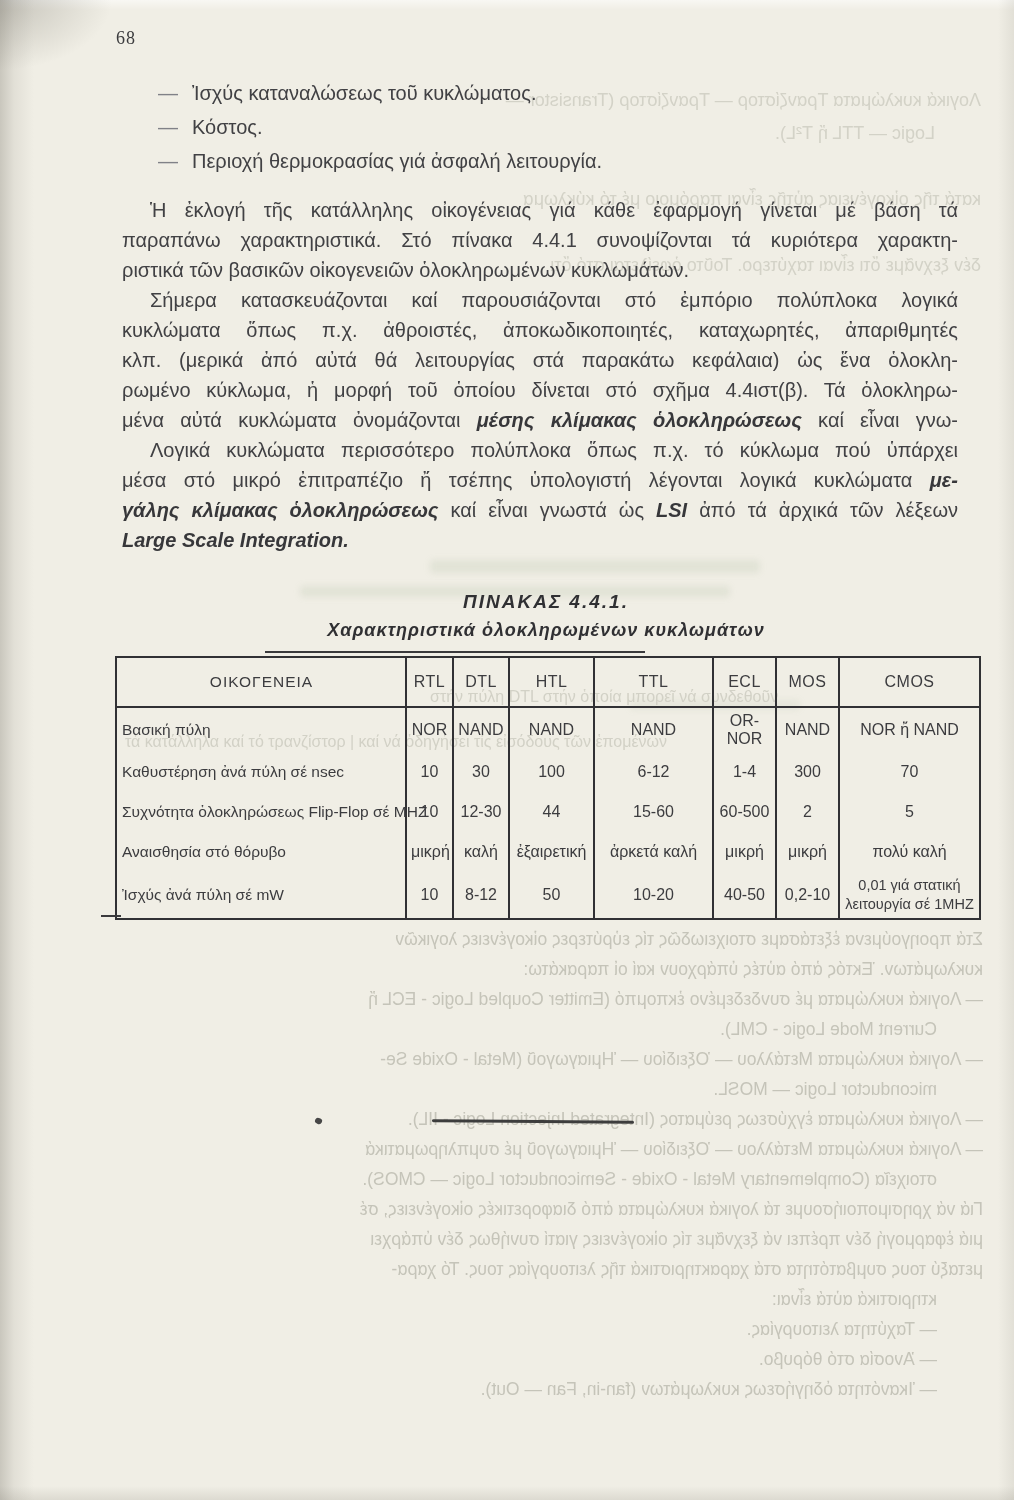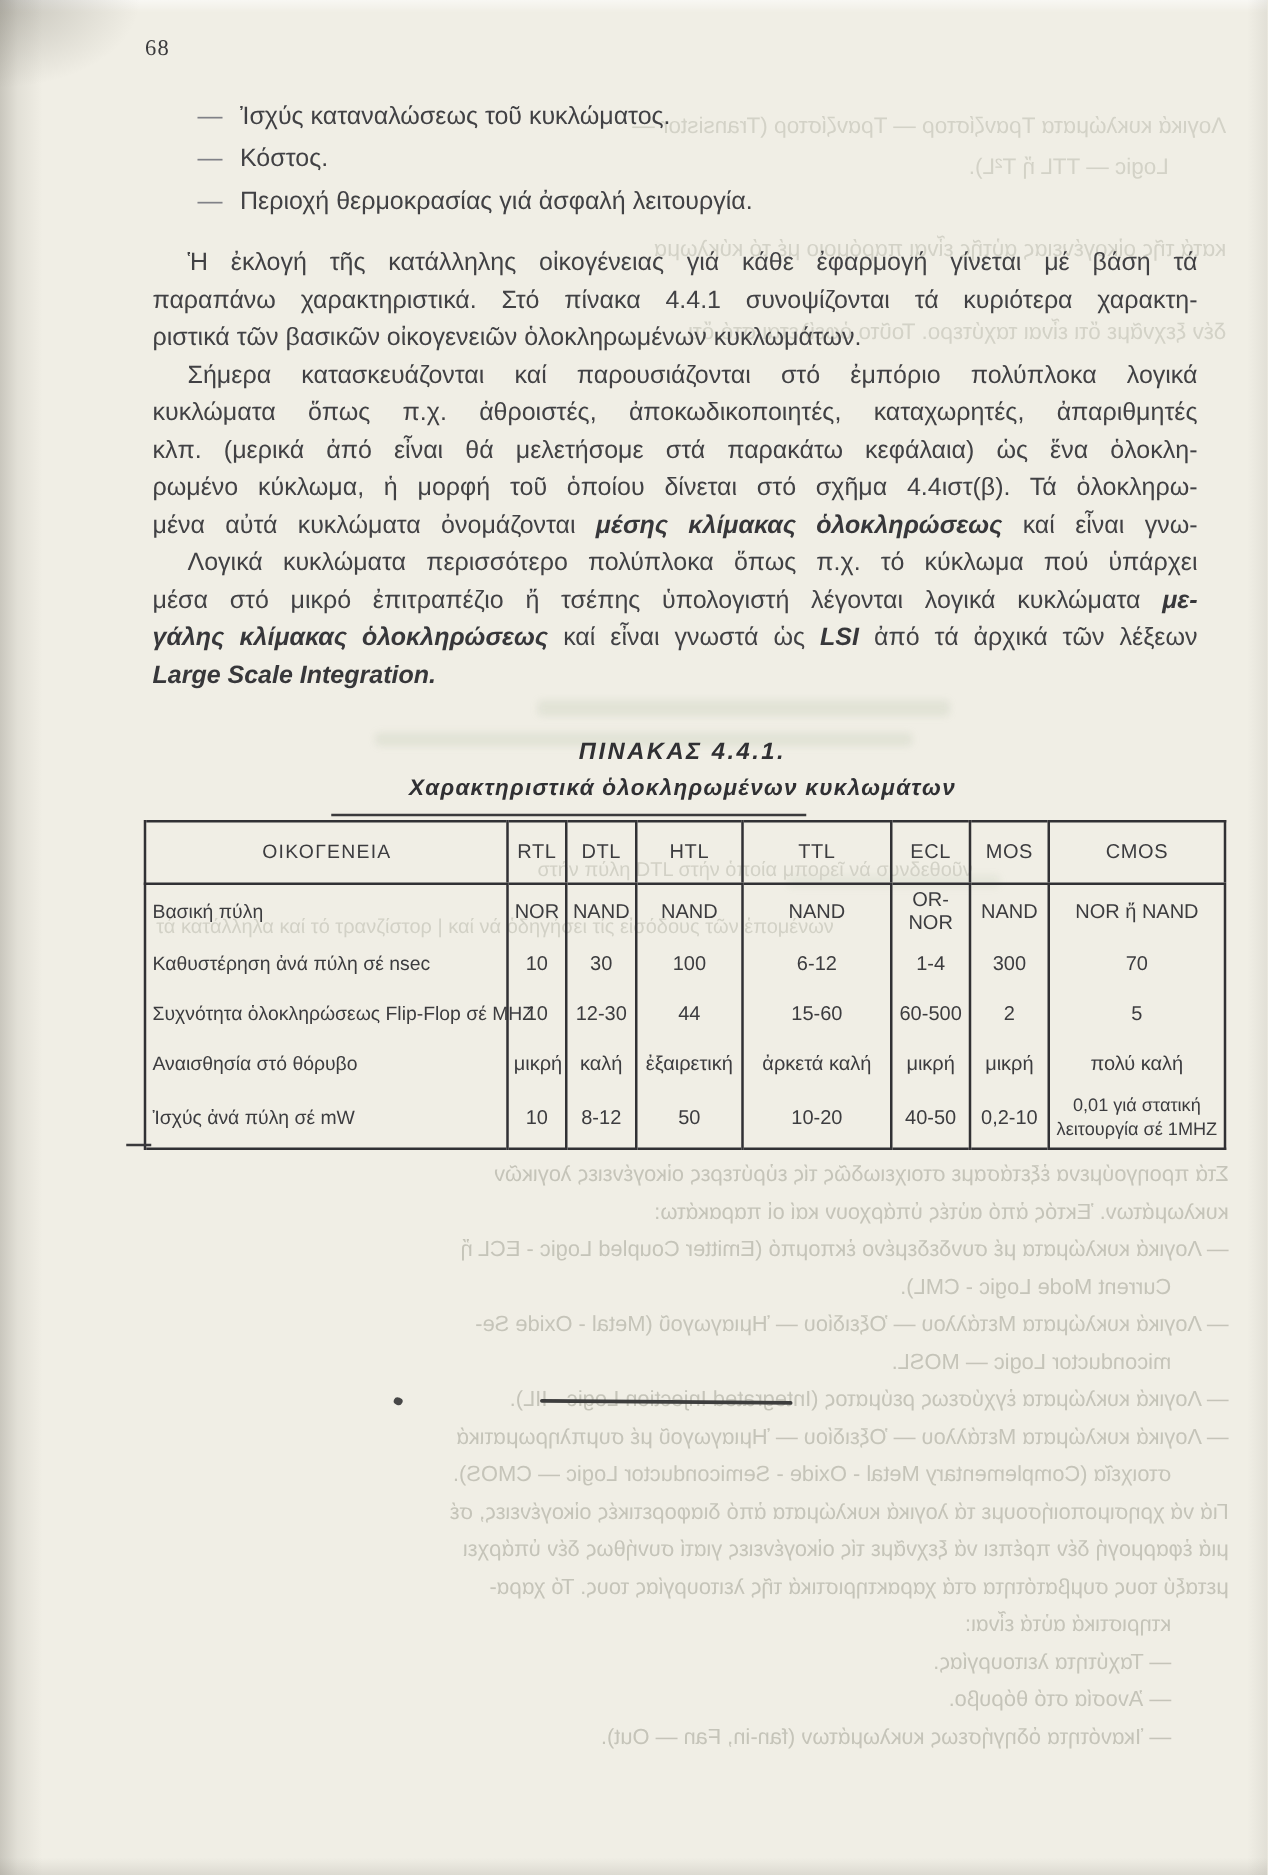--- a/index.html
+++ b/index.html
@@ -102,21 +102,21 @@
       <div class="b-item"><span class="b-dash">—</span><span>Κόστος.</span></div>
       <div class="b-item"><span class="b-dash">—</span><span>Περιοχή θερμοκρασίας γιά ἀσφαλή λειτουργία.</span></div>
     </div>
 
   <div class="body-text">
       <div class="bline j ind"><span>Ἡ ἐκλογή τῆς κατάλληλης οἰκογένειας γιά κάθε ἐφαρμογή γίνεται μέ βάση τά</span></div>
       <div class="bline j"><span>παραπάνω χαρακτηριστικά. Στό πίνακα 4.4.1 συνοψίζονται τά κυριότερα χαρακτη-</span></div>
       <div class="bline"><span>ριστικά τῶν βασικῶν οἰκογενειῶν ὁλοκληρωμένων κυκλωμάτων.</span></div>
       <div class="bline j ind"><span>Σήμερα κατασκευάζονται καί παρουσιάζονται στό ἐμπόριο πολύπλοκα λογικά</span></div>
       <div class="bline j"><span>κυκλώματα ὅπως π.χ. ἀθροιστές, ἀποκωδικοποιητές, καταχωρητές, ἀπαριθμητές</span></div>
-      <div class="bline j"><span>κλπ. (μερικά ἀπό εἶναι θά μελετήσομε στά παρακάτω κεφάλαια) ὡς ἕνα ὁλοκλη-</span></div>
+      <div class="bline j"><span>κλπ. (μερικά ἀπό αὐτά θά λειτουργίας στά παρακάτω κεφάλαια) ὡς ἕνα ὁλοκλη-</span></div>
       <div class="bline j"><span>ρωμένο κύκλωμα, ἡ μορφή τοῦ ὁποίου δίνεται στό σχῆμα 4.4ιστ(β). Τά ὁλοκληρω-</span></div>
       <div class="bline j"><span>μένα αὐτά κυκλώματα ὀνομάζονται </span><span class="bi">μέσης κλίμακας ὁλοκληρώσεως</span><span> καί εἶναι γνω-</span></div>
       <div class="bline j ind"><span>Λογικά κυκλώματα περισσότερο πολύπλοκα ὅπως π.χ. τό κύκλωμα πού ὑπάρχει</span></div>
       <div class="bline j"><span>μέσα στό μικρό ἐπιτραπέζιο ἤ τσέπης ὑπολογιστή λέγονται λογικά κυκλώματα </span><span class="bi">με-</span></div>
       <div class="bline j"><span class="bi">γάλης κλίμακας ὁλοκληρώσεως</span><span> καί εἶναι γνωστά ὡς </span><span class="bi">LSI</span><span> ἀπό τά ἀρχικά τῶν λέξεων</span></div>
       <div class="bline"><span class="bi">Large Scale Integration.</span></div>
     </div>
 
   <div class="smudge sm1"></div>
   <div class="smudge sm2"></div>

